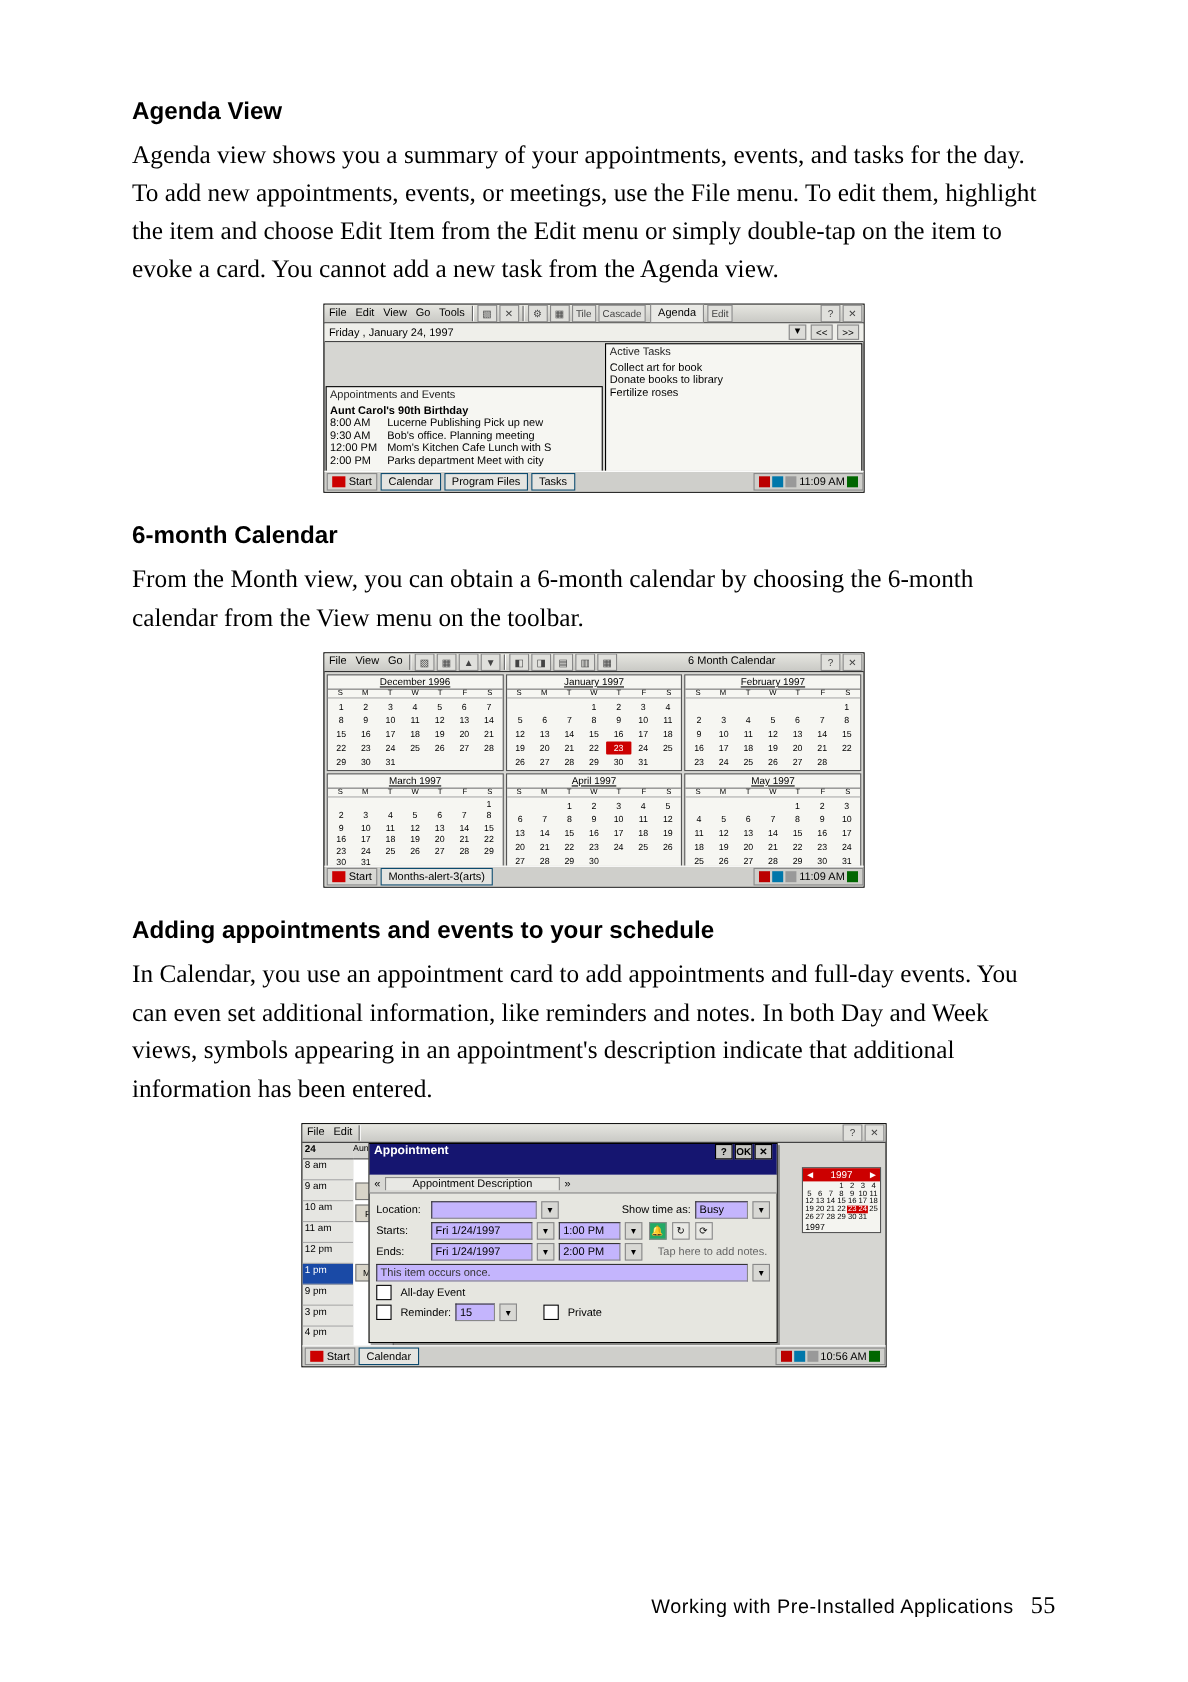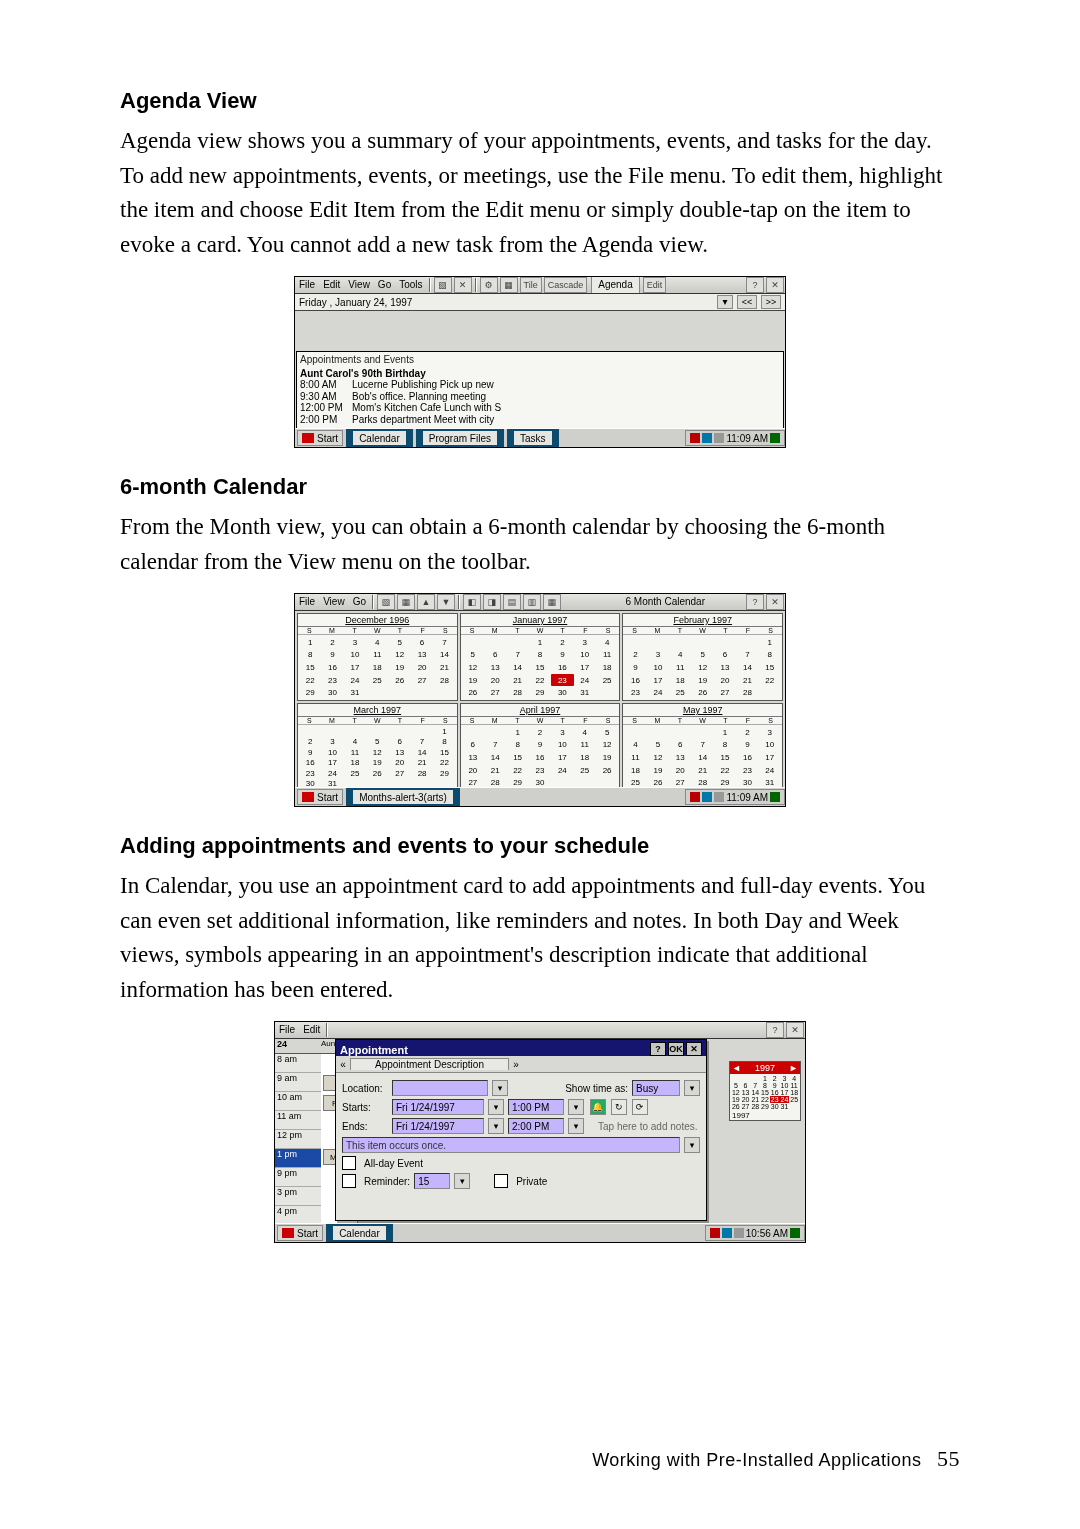--- a/index.html
+++ b/index.html
@@ -88,21 +88,21 @@
   }
   .tb-start {
     display: flex; align-items: center;
     border: 1px solid #888;
     height: 14px; padding: 0 4px;
     background: #d8d8d4;
     margin-left: 2px;
   }
   .tb-start .flag { width: 12px; height: 10px; background: #c00; margin-right: 3px; }
   .tb-app {
-    border: 7px solid #0c4a6e; background: #e5e5e1; height: 14px;
+    border: 1px solid #0c4a6e; background: #e5e5e1; height: 14px;
     padding: 0 6px; margin-left: 3px; display: flex; align-items: center;
   }
   .tb-right { margin-left: auto; display: flex; align-items: flex-start; }
   .tb-tray {
     border: 1px solid #888; padding: 0 4px; height: 14px; display: flex;
     align-items: center; gap: 2px;
   }
   .tray-icon { width: 10px; height: 10px; background: #555; }
   .tray-icon.a { background: #b00; }
   .tray-icon.b { background: #07a; }
@@ -189,21 +189,21 @@
   .ap-dayarea { position: absolute; left: 46px; top: 0; bottom: 0; width: 36px; background: #fff; border-right: 1px solid #888; }
   .ap-dayarea .chip { position: absolute; left: 2px; width: 30px; height: 14px; border: 1px solid #777; background: #d8d4c8; font-size: 8px; overflow: hidden; display: flex; align-items: center; justify-content: center; }
   .ap-card {
     position: absolute;
     left: 60px; top: 0; width: 370px; height: 180px;
     background: #e6e6e0; border: 1px solid #000;
     box-shadow: 2px 2px 0 rgba(0,0,0,0.35);
   }
   .ap-card-title {
     background: #151570; color: #fff;
-    height: 16px; display: flex; align-items: flex-end;
+    height: 28px; display: flex; align-items: flex-start;
     padding: 0 4px; font-weight: bold; font-size: 11px;
     justify-content: space-between;
   }
   .ap-card-title .tbtns { display: flex; gap: 2px; }
   .ap-card-title .tbtn { width: 14px; height: 12px; background: #c6c6c2; color: #000; border: 1px solid #000; text-align: center; font-size: 9px; line-height: 12px; }
   .ap-card-tabs {
     height: 16px; display: flex; align-items: center;
     background: #d8d8d4; border-bottom: 1px solid #888;
     font-size: 10px;
   }
@@ -287,20 +287,26 @@
           </div>
         <div class="ag-row">
             <span class="ag-time">12:00 PM</span>
             <span>Mom's Kitchen Cafe  Lunch with S</span>
           </div>
         <div class="ag-row">
             <span class="ag-time">2:00 PM</span>
             <span>Parks department  Meet with city</span>
           </div>
       </div>
+      <div class="ag-col right">
+        <div class="ag-sub">Active Tasks</div>
+        <div>Collect art for book</div>
+        <div>Donate books to library</div>
+        <div>Fertilize roses</div>
+      </div>
     </div>
     <div class="fig-taskbar">
       <div class="tb-start">
           <span class="flag"></span>
           <span>Start</span>
         </div>
       <div class="tb-app">Calendar</div>
       <div class="tb-app">Program Files</div>
       <div class="tb-app">Tasks</div>
       <div class="tb-right">

